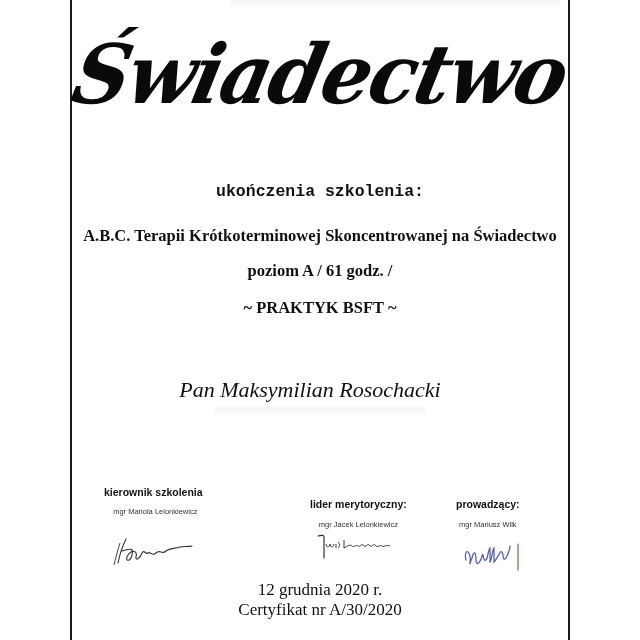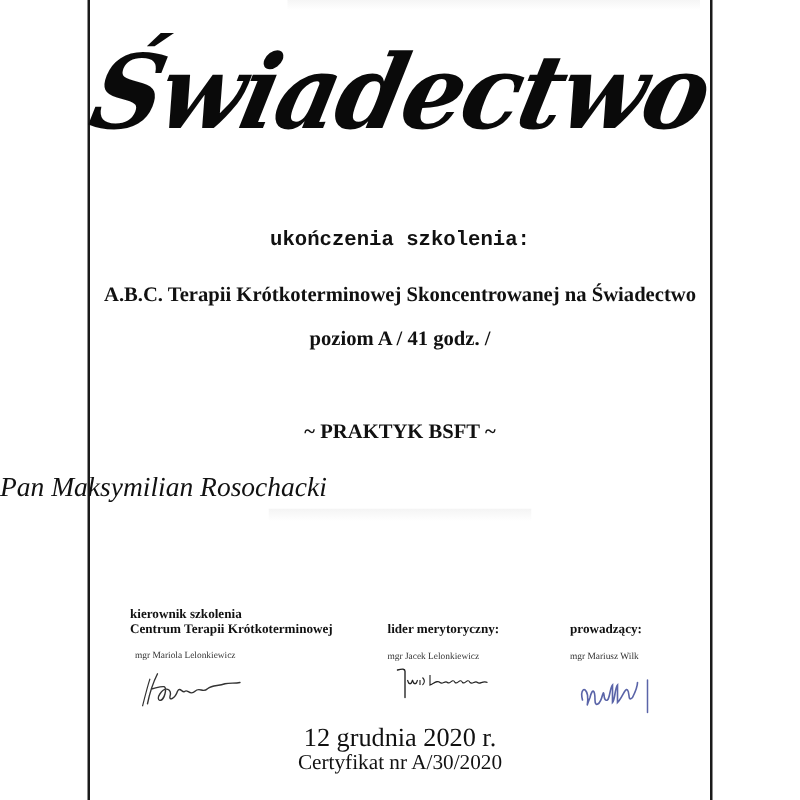--- a/index.html
+++ b/index.html
@@ -53,42 +53,43 @@
       left: 0;
       width: 640px;
       text-align: center;
       font-weight: bold;
       font-size: 16.5px;
       line-height: 1;
     }
     .subtitle { top: 184px; font-family: Liberation Mono, monospace; }
     .course { top: 228px; font-size: 16.5px; }
     .level { top: 263px; }
-    .role { top: 337px; font-size: 16.5px; }
+    .role { top: 300px; font-size: 16.5px; }
     .recipient {
       position: absolute;
       left: 0;
       width: 620px;
       top: 379px;
-      text-align: left;
+      text-align: center;
       font-style: italic;
       font-size: 22px;
       line-height: 1;
     }
     .recipient-shadow {
       position: absolute;
       left: 215px;
       top: 407px;
       width: 210px;
       height: 10px;
       background: linear-gradient(#f4f4f4, #ffffff);
     }
     .sig-block {
       position: absolute;
-      font-family: Liberation Serif, serif;
+      font-family: Liberation Sans, sans-serif;
+      text-align: center;
     }
     .sig-heading {
       font-weight: bold;
       font-size: 10.5px;
       line-height: 12px;
     }
     .sig-name {
       font-size: 7.5px;
       line-height: 9px;
       margin-top: 8px;
@@ -105,21 +106,21 @@
     }
     .sig-1 { left: 110px; top: 535px; width: 85px; height: 32px; }
     .sig-2 { left: 312px; top: 530px; width: 85px; height: 30px; }
     .sig-3 { left: 460px; top: 538px; width: 70px; height: 36px; }
     .date {
       position: absolute;
       left: 0;
       width: 640px;
       top: 580px;
       text-align: center;
-      font-size: 21px;
+      font-size: 17px;
       line-height: 20px;
     }
     .cert-no {
       position: absolute;
       left: 0;
       width: 640px;
       top: 600px;
       text-align: center;
       font-size: 17px;
       line-height: 20px;
@@ -128,29 +129,28 @@
 </head>
 <body>
 
 <div class="page"></div>
 <div class="faint-top"></div>
 
 <div class="title">Świadectwo</div>
 
 <div class="line subtitle">ukończenia szkolenia:</div>
 <div class="line course">A.B.C. Terapii Krótkoterminowej Skoncentrowanej na Świadectwo</div>
-<div class="line level">poziom A / 41 godz. /</div>
+<div class="line level">poziom A / 61 godz. /</div>
 <div class="line role">~ PRAKTYK BSFT ~</div>
 
 <div class="recipient">Pan Maksymilian Rosochacki</div>
 <div class="recipient-shadow"></div>
 
 <div class="sig-block sig-block-1">
   <div class="sig-heading">kierownik szkolenia</div>
-  <div class="sig-heading">Centrum Terapii Krótkoterminowej</div>
   <div class="sig-name">mgr Mariola Lelonkiewicz</div>
 </div>
 <svg class="signature sig-1" viewBox="0 0 85 32">
   <path d="M8 28 C 10 18, 14 8, 16 4 M12 16 C 20 14, 24 12, 22 20 C 20 28, 14 26, 18 20 C 22 14, 28 16, 26 22 C 25 26, 30 24, 32 18 C 34 14, 36 20, 38 18 C 40 16, 42 22, 46 18 C 50 14, 52 20, 56 16 C 60 13, 64 14, 70 12 C 74 11, 78 12, 82 11" fill="none" stroke="#333" stroke-width="1.1" stroke-linecap="round"></path>
   <path d="M4 30 C 6 22, 8 14, 10 8" fill="none" stroke="#333" stroke-width="0.9"></path>
 </svg>
 
 <div class="sig-block sig-block-2">
   <div class="sig-heading">lider merytoryczny:</div>
   <div class="sig-name">mgr Jacek Lelonkiewicz</div>

